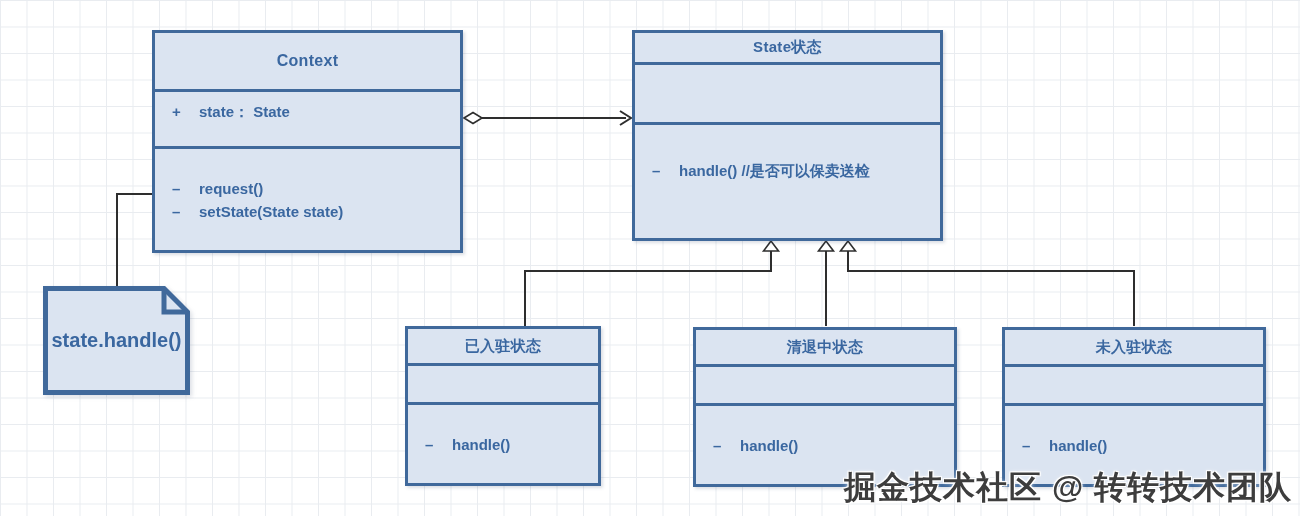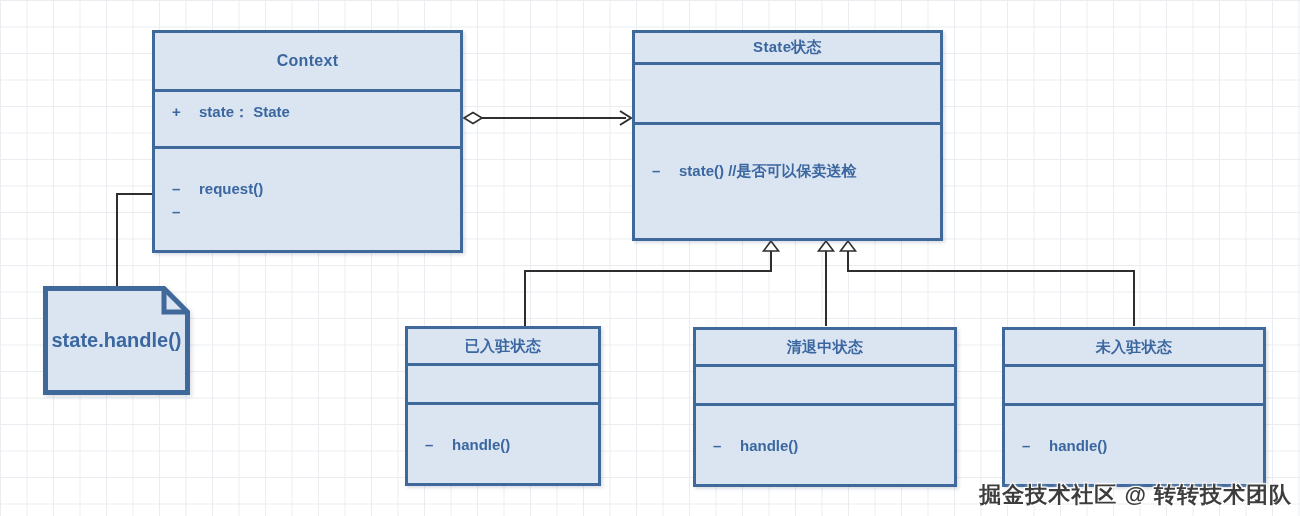--- a/index.html
+++ b/index.html
@@ -67,21 +67,21 @@
   .note{position:absolute;left:43px;top:286px;width:147px;height:109px;z-index:2;}
   .note svg{position:absolute;left:0;top:0;filter:drop-shadow(2px 2px 2px rgba(60,80,110,0.18));}
   .note-text{
     position:absolute;left:0;top:0;width:100%;height:100%;
     display:flex;align-items:center;justify-content:center;
     font-weight:700;font-size:20px;color:var(--txt);
   }
   
   .watermark{
     position:absolute;right:8px;bottom:6px;z-index:3;
-    font-size:22px;font-weight:700;letter-spacing:1px;color:var(--wm);
+    font-size:32px;font-weight:700;letter-spacing:1px;color:var(--wm);
     text-shadow:-1px -1px 0 #fff,1px -1px 0 #fff,-1px 1px 0 #fff,1px 1px 0 #fff,0 0 4px #fff;
     white-space:nowrap;
     margin-top:25px;
   }
 </style>
 </head>
 <body>
 
 <div class="canvas">
 
@@ -121,33 +121,34 @@
         <span>state： State</span>
       </div>
     </div>
     <div class="sec sec-methods">
       <div class="row">
         <span class="vis">–</span>
         <span>request()</span>
       </div>
       <div class="row">
         <span class="vis">–</span>
+        <span>setState(State state)</span>
       </div>
     </div>
   </div>
 
   <div class="cbox" id="box-state">
     <div class="sec sec-title">
       <span>State状态</span>
     </div>
     <div class="sec sec-attrs"></div>
     <div class="sec sec-methods">
       <div class="row">
         <span class="vis">–</span>
-        <span>state() //是否可以保卖送检</span>
+        <span>handle() //是否可以保卖送检</span>
       </div>
     </div>
   </div>
 
   <div class="cbox subbox" id="box-sub1">
     <div class="sec sec-title">
       <span>已入驻状态</span>
     </div>
     <div class="sec sec-attrs"></div>
     <div class="sec sec-methods">

